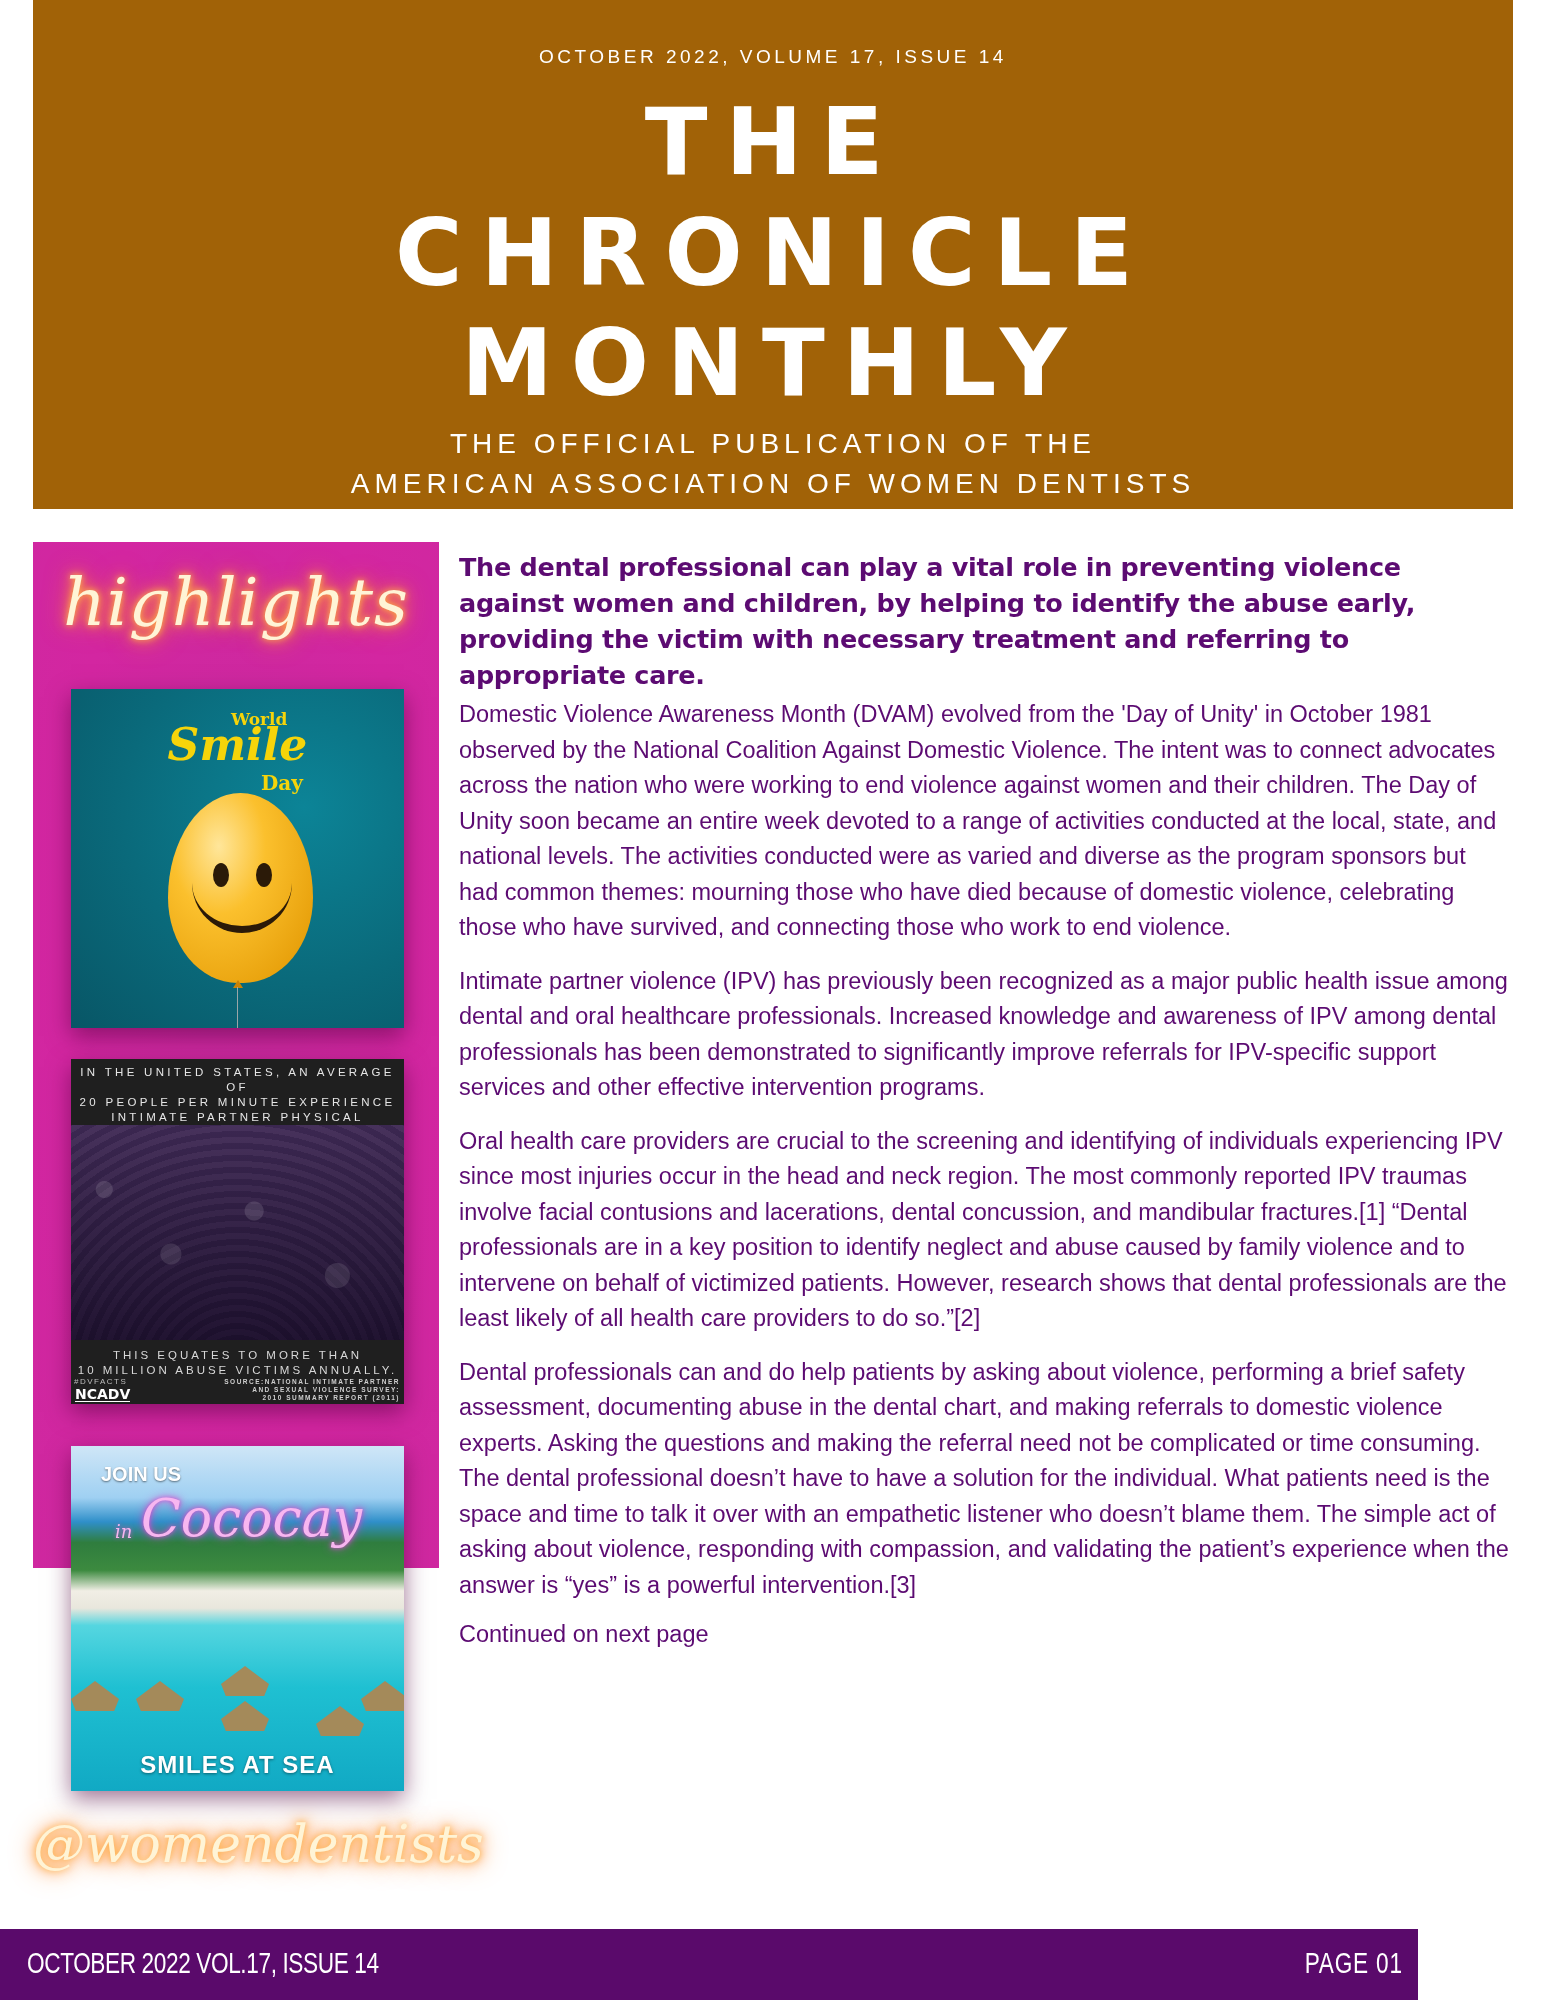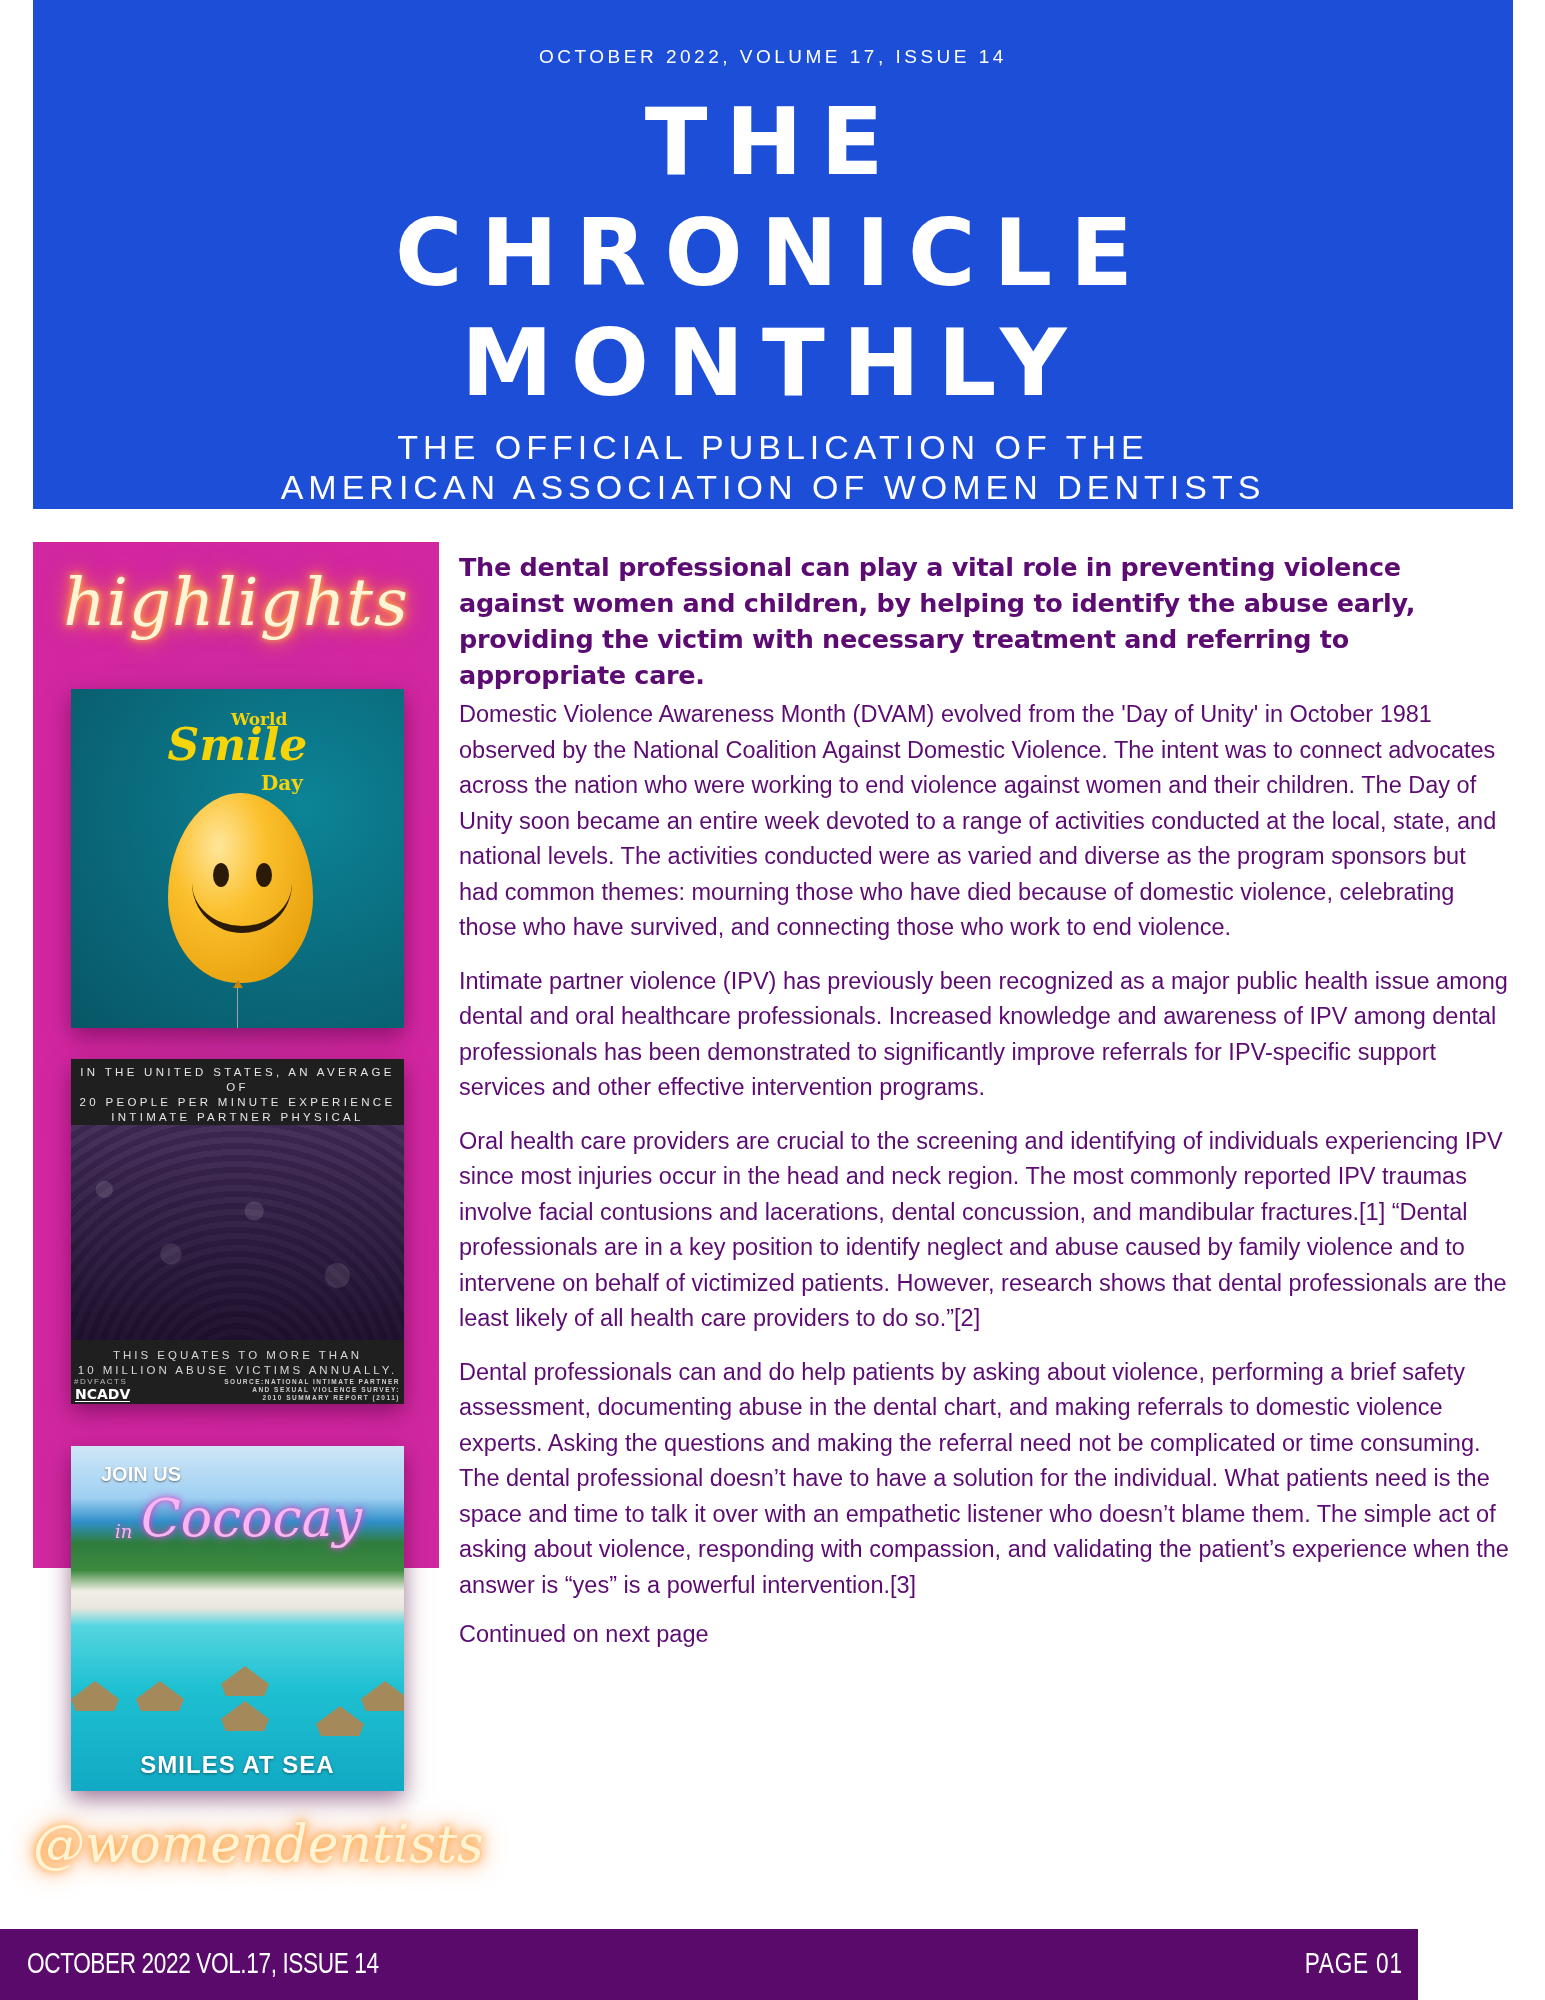--- a/index.html
+++ b/index.html
@@ -2,37 +2,37 @@
 <html><head>
   <meta charset="utf-8">
   <style>
     * { margin: 0; padding: 0; box-sizing: border-box; }
     html, body { width: 1545px; height: 2000px; background: #ffffff; overflow: hidden; }
     body { position: relative; font-family: "Liberation Sans", "DejaVu Sans", sans-serif; }
 
     
     .masthead {
       position: absolute; left: 33px; top: 0; width: 1480px; height: 509px;
-      background: #1d4ed8; color: #ffffff; text-align: center;
+      background: #a16207; color: #ffffff; text-align: center;
     }
     .issue-line {
       position: absolute; top: 46px; left: 0; right: 0;
       font-size: 19px; letter-spacing: 3.5px; font-weight: 400;
     }
     .title-line {
       position: absolute; left: 0; right: 0;
       font-family: "DejaVu Sans", sans-serif; font-weight: 700;
       font-size: 92px; letter-spacing: 18px; line-height: 1;
     }
     .title-line.l1 { top: 97px; }
     .title-line.l2 { top: 208px; }
     .title-line.l3 { top: 318px; }
     .subtitle-line {
       position: absolute; left: 0; right: 0;
-      font-size: 34px; letter-spacing: 5px; font-weight: 400;
+      font-size: 28px; letter-spacing: 5px; font-weight: 400;
     }
     .subtitle-line.s1 { top: 428px; }
     .subtitle-line.s2 { top: 468px; }
 
     
     .sidebar {
       position: absolute; left: 33px; top: 542px; width: 406px; height: 1026px;
       background: radial-gradient(ellipse at 50% 40%, #c92a9e 0%, #d326a1 60%, #cf28a0 100%);
       padding-left: 48px;
     }

